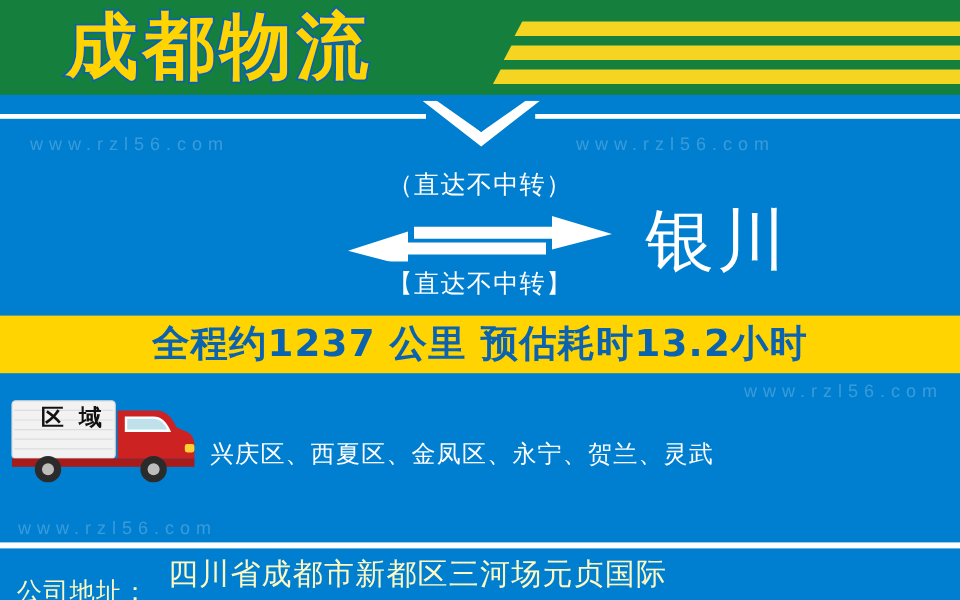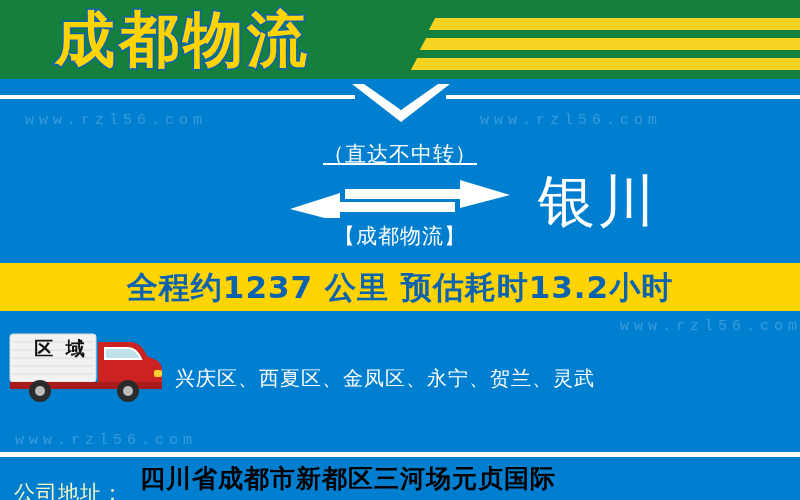--- a/index.html
+++ b/index.html
@@ -63,21 +63,21 @@
     width: 98px; height: 40px;
   }
 
   
   .wm {
     position: absolute;
     color: rgba(255,255,255,0.22);
     font-size: 15px;
     letter-spacing: 5px;
     white-space: nowrap;
-    font-family: Liberation Mono, monospace;
+    font-family: Liberation Sans, sans-serif;
   }
   .wm-1 { left: 25px;  top: 112px; }
   .wm-2 { left: 480px; top: 112px; }
   .wm-3 { left: 620px; top: 318px; }
   .wm-4 { left: 15px;  top: 432px; }
 
   
   .city {
     position: absolute;
     top: 168px;
@@ -93,21 +93,20 @@
 
   .route-note {
     position: absolute;
     left: 290px; top: 140px;
     width: 220px;
     text-align: center;
     font-size: 21px;
     color: #ffffff;
     letter-spacing: 1px;
     white-space: nowrap;
-    text-decoration: underline;
   }
   .route-mode {
     position: absolute;
     left: 290px; top: 222px;
     width: 220px;
     text-align: center;
     font-size: 21px;
     color: #ffffff;
     letter-spacing: 1px;
     white-space: nowrap;
@@ -182,22 +181,22 @@
     position: absolute;
     left: 14px; top: 15px;
     font-size: 21px;
     color: #fef9c3;
     letter-spacing: 1px;
   }
   .footer-address {
     position: absolute;
     left: 140px; top: 0;
     font-size: 25px;
-    font-weight: bold;
-    color: #000000;
+    font-weight: normal;
+    color: #fef9c3;
     letter-spacing: 1px;
   }
 </style>
 </head>
 <body>
 
 <div class="banner">
 
   <div class="header">
     <div class="header-title">成都物流</div>
@@ -222,21 +221,21 @@
 
   <div class="route-note">（直达不中转）</div>
 
   <svg class="arrows" viewBox="0 0 230 40">
 
     <polygon points="60,11 175,11 175,2 225,17 175,30 175,21 60,21" fill="#ffffff"></polygon>
 
     <polygon points="170,24 55,24 55,15 5,31 55,44 55,34 170,34" fill="#ffffff"></polygon>
   </svg>
 
-  <div class="route-mode">【成都物流】</div>
+  <div class="route-mode">【直达不中转】</div>
 
   <div class="band">
     <div class="band-text">全程约1237  公里    预估耗时13.2小时</div>
   </div>
 
   <svg class="truck" viewBox="0 0 160 72">
 
     <rect x="4" y="4" width="86" height="48" rx="3" fill="#f2f2f2" stroke="#d8d8d8" stroke-width="1"></rect>
     <g stroke="#dcdcdc" stroke-width="1">
       <line x1="6" y1="12" x2="88" y2="12"></line>

